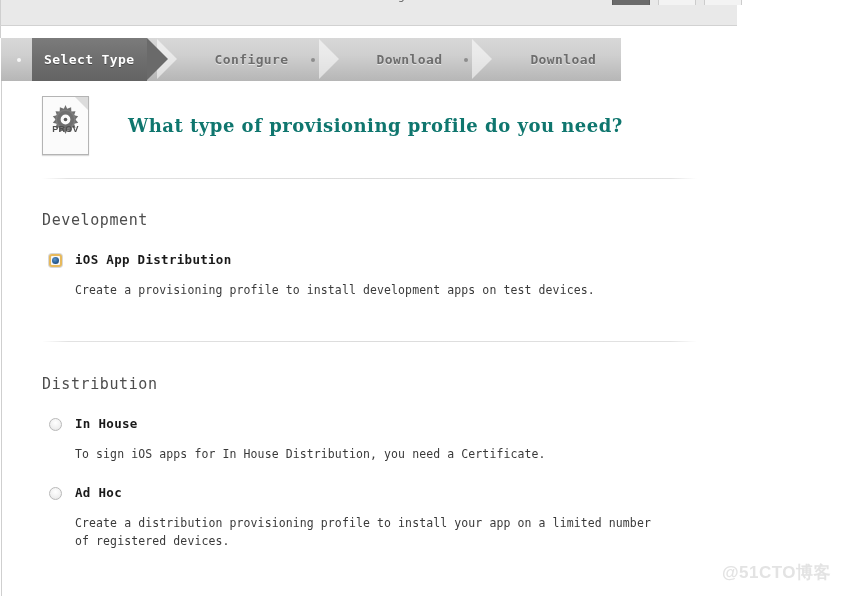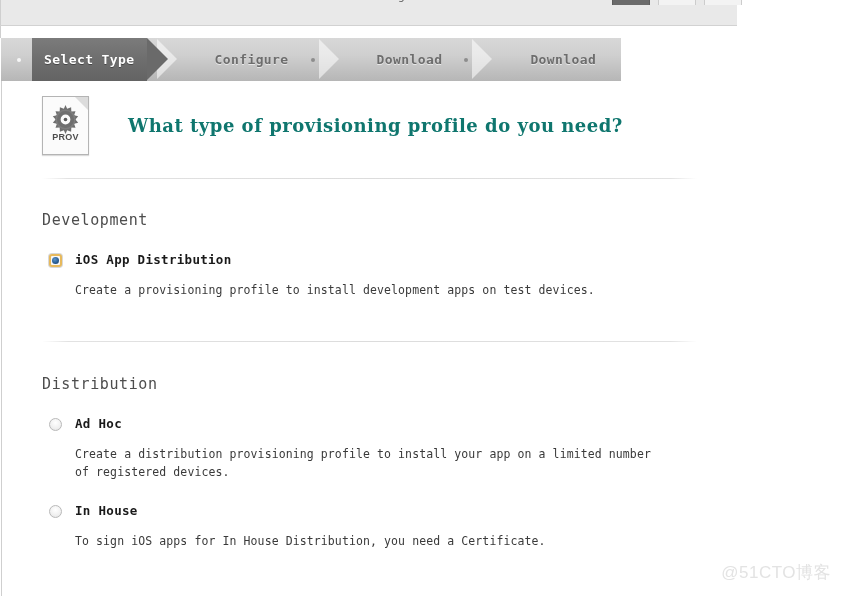--- a/index.html
+++ b/index.html
@@ -192,21 +192,21 @@
   }
   .prov-icon .gear-wrap {
     position: absolute;
     left: 0; top: 6px;
     width: 45px;
     text-align: center;
   }
   .prov-icon .prov-text {
     position: absolute;
     left: 0;
-    bottom: 12px;
+    bottom: 20px;
     width: 45px;
     text-align: center;
     font-family: "Liberation Sans", sans-serif;
     font-size: 9px;
     font-weight: bold;
     color: #4e4e4e;
     letter-spacing: .3px;
   }
 
   .hero-title {
@@ -301,20 +301,21 @@
 
   .watermark {
     position: absolute;
     right: 22px;
     bottom: 12px;
     font-family: "Liberation Sans", sans-serif;
     font-size: 17px;
     color: #e3e3e3;
     letter-spacing: .5px;
     user-select: none;
+    font-weight: bold;
   }
 </style>
 </head>
 <body>
 
 <div class="top-chrome">
   <div class="top-chrome-left-border"></div>
   <div class="chrome-partial-glyph">g</div>
   <div class="chrome-tabs">
     <div class="chrome-tab active"></div>
@@ -395,26 +396,26 @@
     </div>
   </div>
 
   <div class="divider" id="divider-2"></div>
 
   <div class="section" id="section-distribution">
     <h2 class="section-title">Distribution</h2>
 
     <div class="option">
       <span class="radio unchecked"></span>
+      <div class="option-label">In House</div>
+      <div class="option-desc">To sign iOS apps for In House Distribution, you need a Certificate.</div>
+    </div>
+
+    <div class="option">
+      <span class="radio unchecked"></span>
       <div class="option-label">Ad Hoc</div>
       <div class="option-desc">Create a distribution provisioning profile to install your app on a limited number of registered devices.</div>
     </div>
-
-    <div class="option">
-      <span class="radio unchecked"></span>
-      <div class="option-label">In House</div>
-      <div class="option-desc">To sign iOS apps for In House Distribution, you need a Certificate.</div>
-    </div>
   </div>
 
 </div>
 
 <div class="watermark">@51CTO博客</div>
 
 </body></html>

